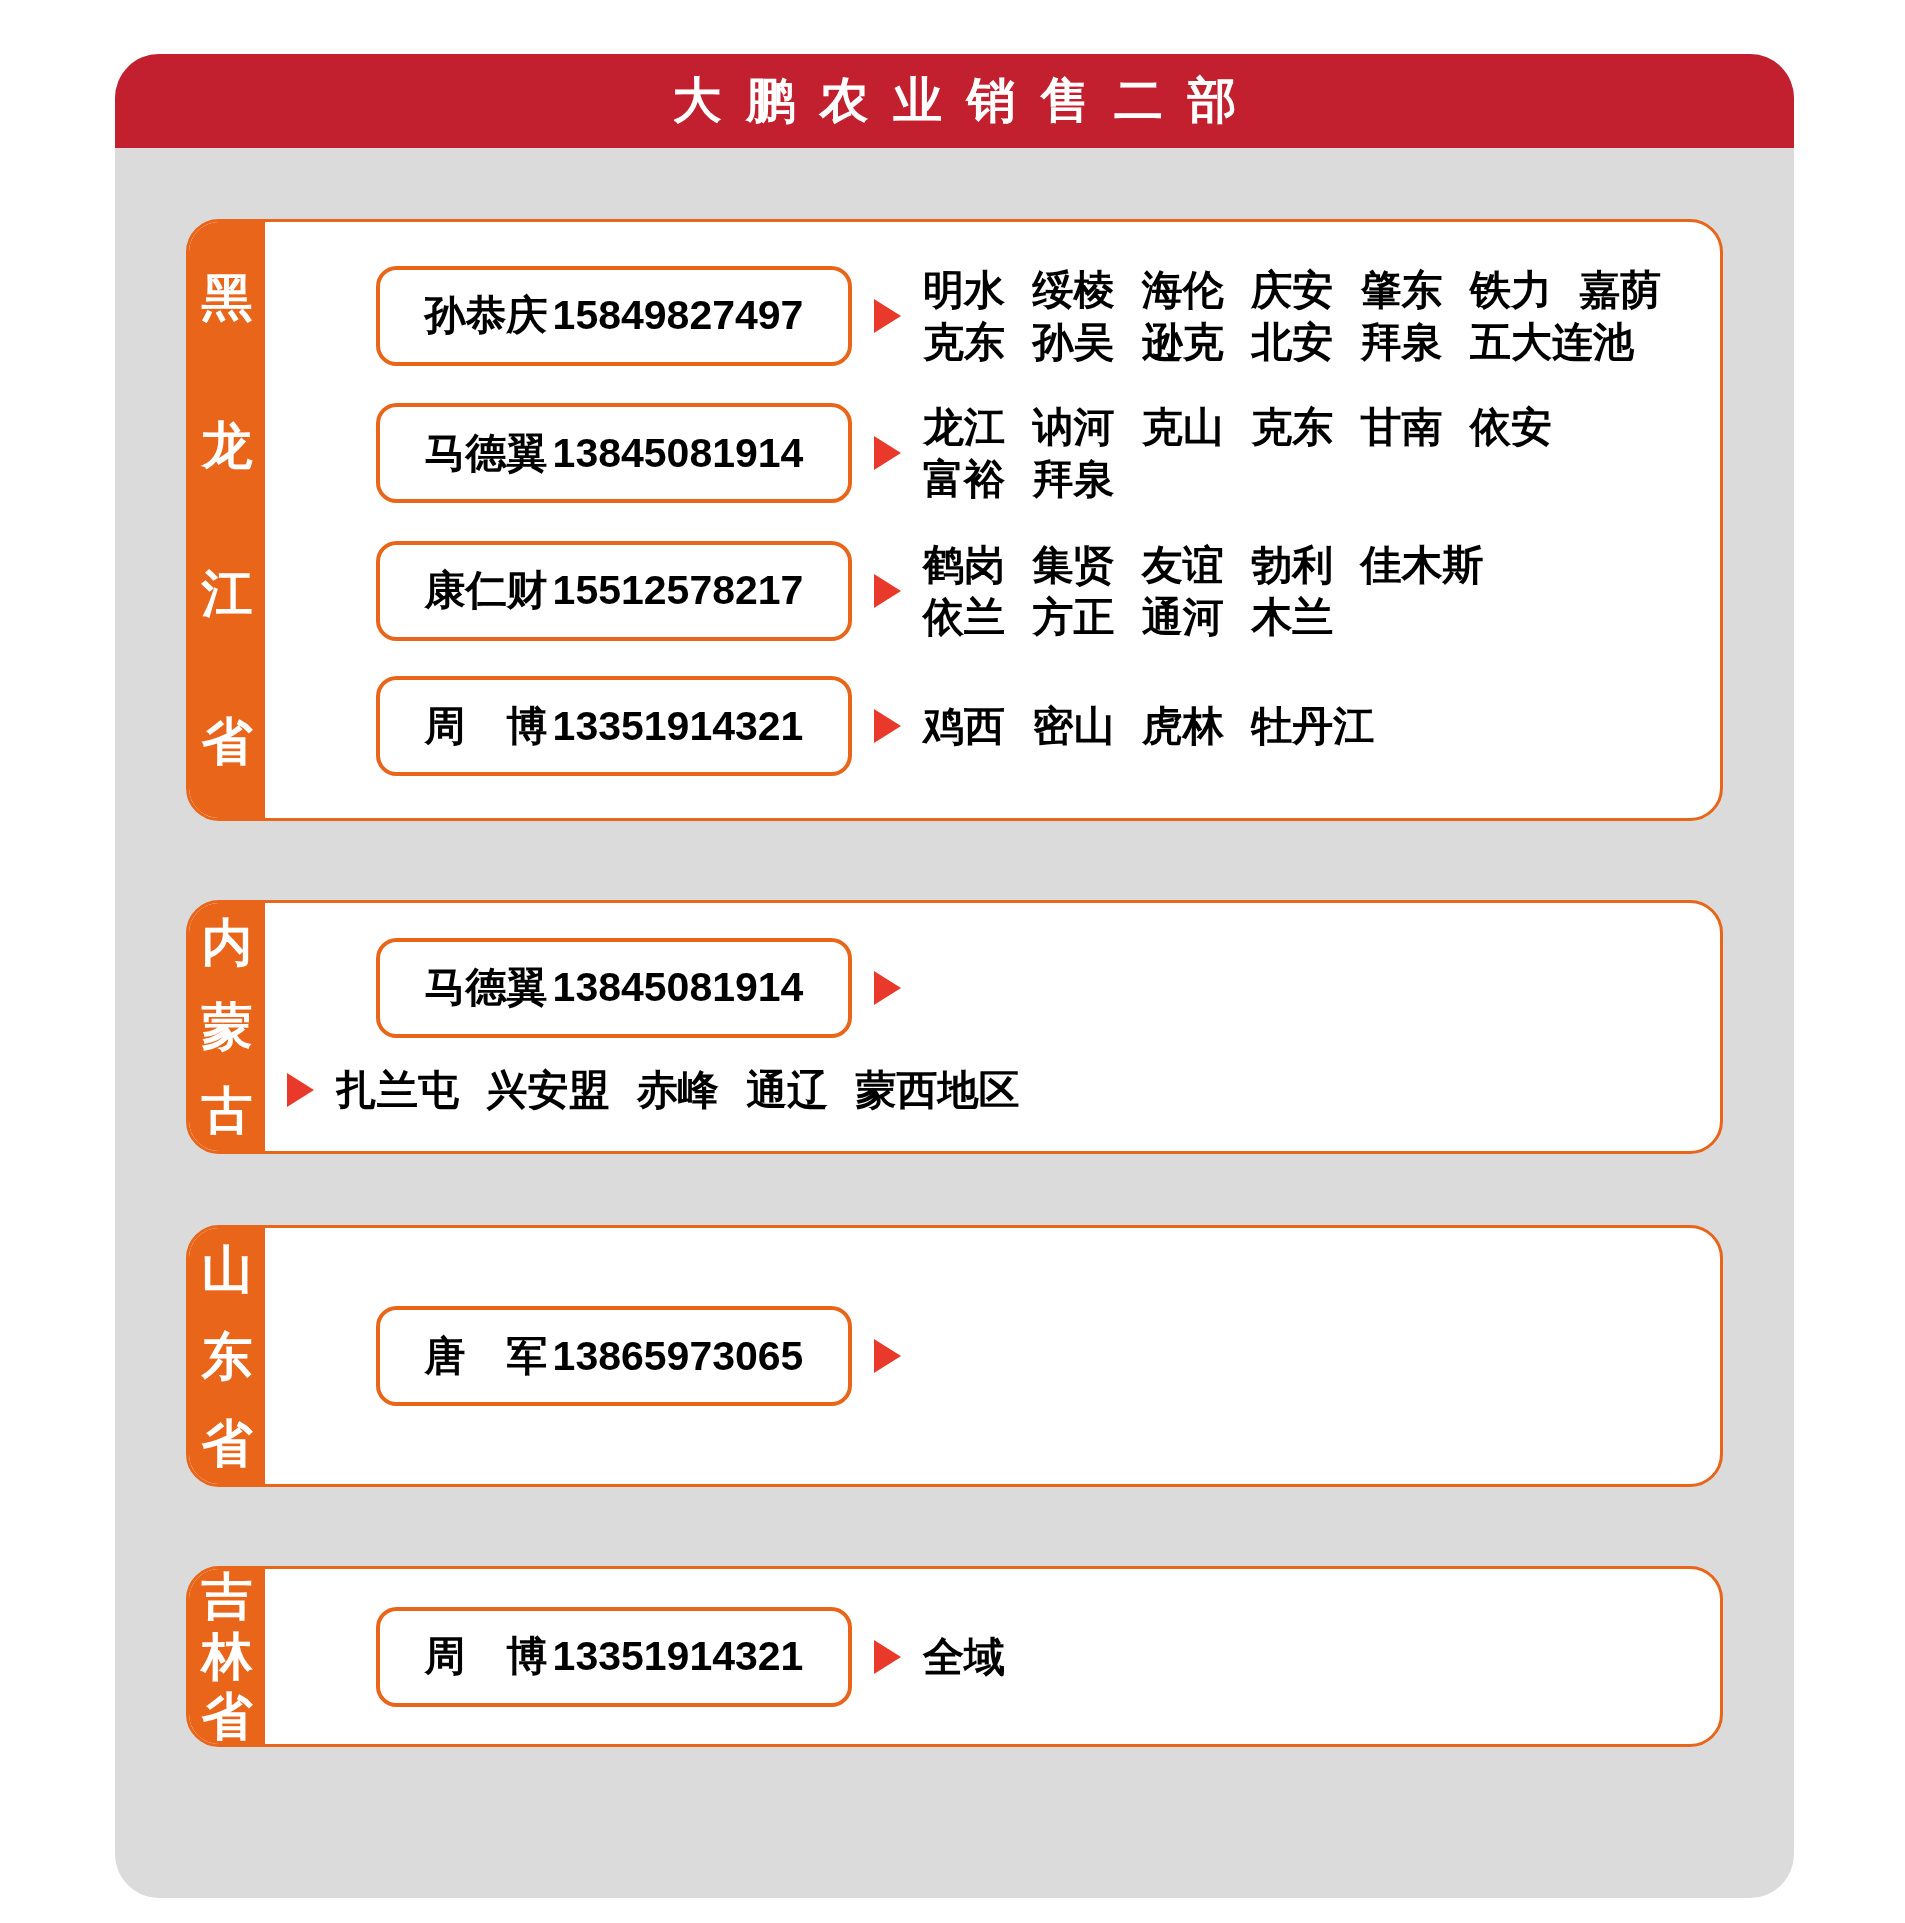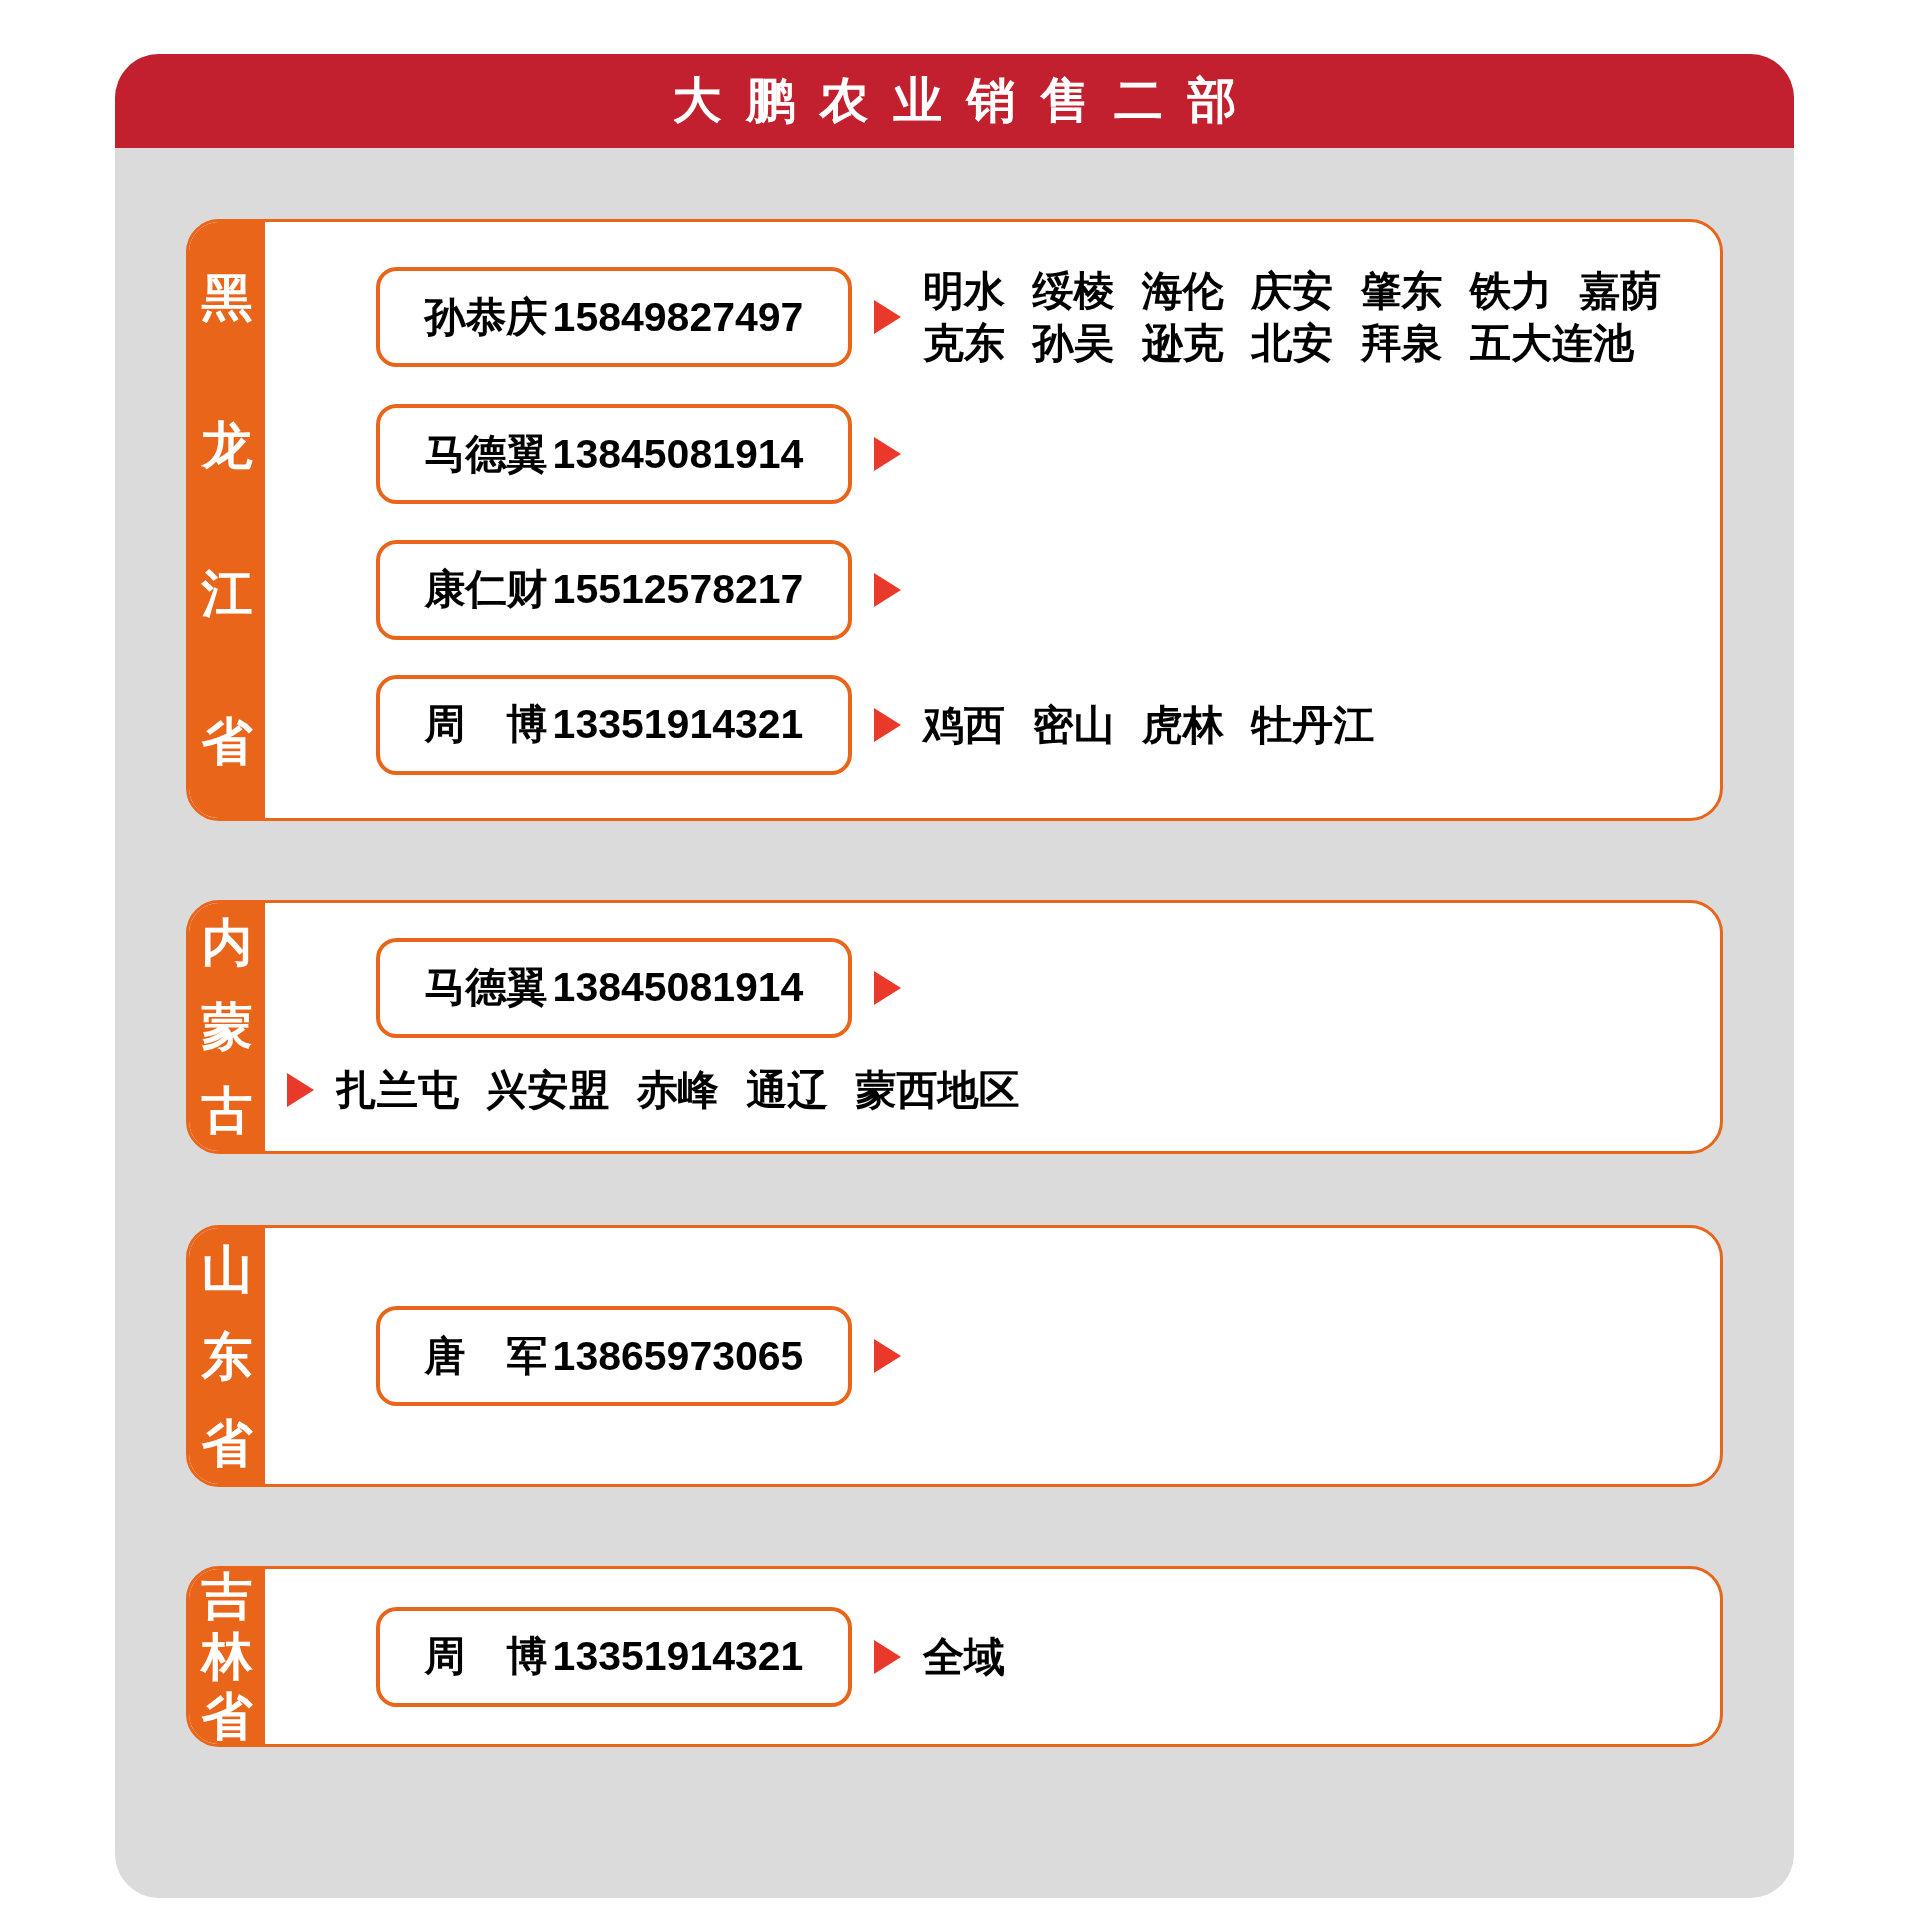--- a/index.html
+++ b/index.html
@@ -120,27 +120,31 @@
           <div class="arrow"></div>
           <div class="regions">明水 绥棱 海伦 庆安 肇东 铁力 嘉荫
 克东 孙吴 逊克 北安 拜泉 五大连池</div>
         </div>
         <div class="row">
           <div class="contact-box">
             <span>马德翼</span>
             <span>13845081914</span>
           </div>
           <div class="arrow"></div>
+          <div class="regions">龙江 讷河 克山 克东 甘南 依安
+富裕 拜泉</div>
         </div>
         <div class="row">
           <div class="contact-box">
             <span>康仁财</span>
             <span>15512578217</span>
           </div>
           <div class="arrow"></div>
+          <div class="regions">鹤岗 集贤 友谊 勃利 佳木斯
+依兰 方正 通河 木兰</div>
         </div>
         <div class="row">
           <div class="contact-box">
             <span>周　博</span>
             <span>13351914321</span>
           </div>
           <div class="arrow"></div>
           <div class="regions">鸡西 密山 虎林 牡丹江</div>
         </div>
       </div>

